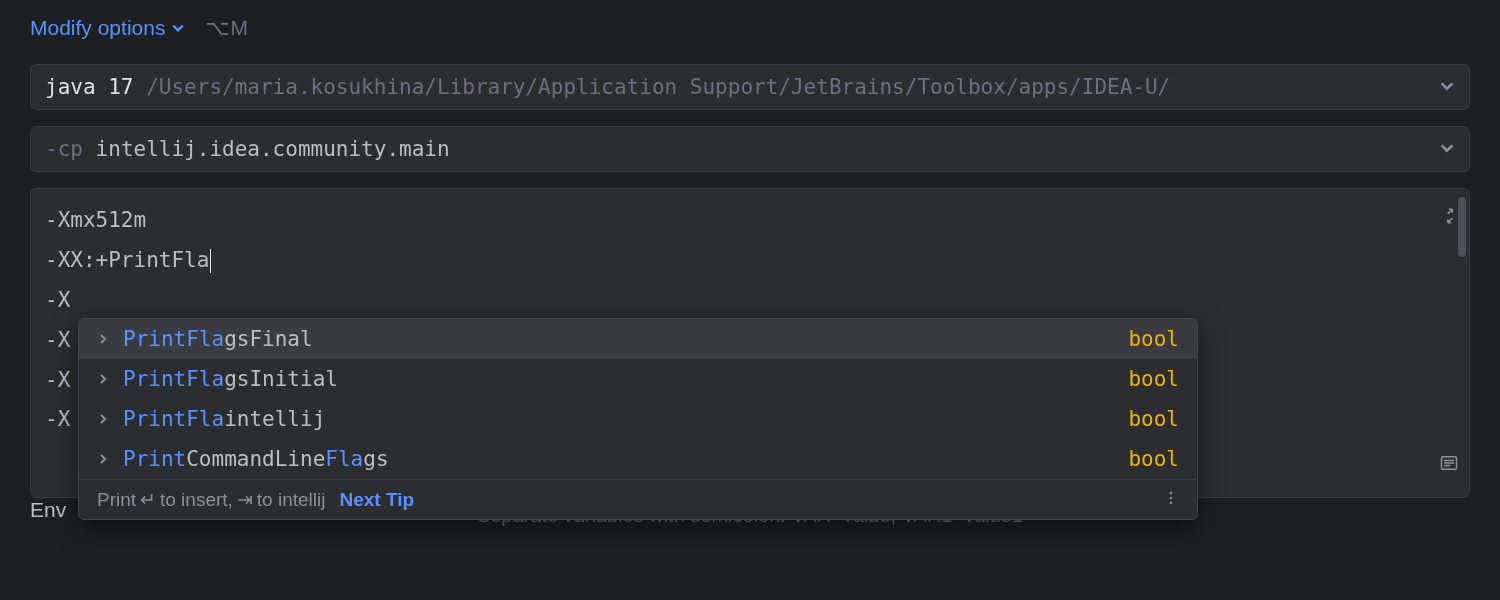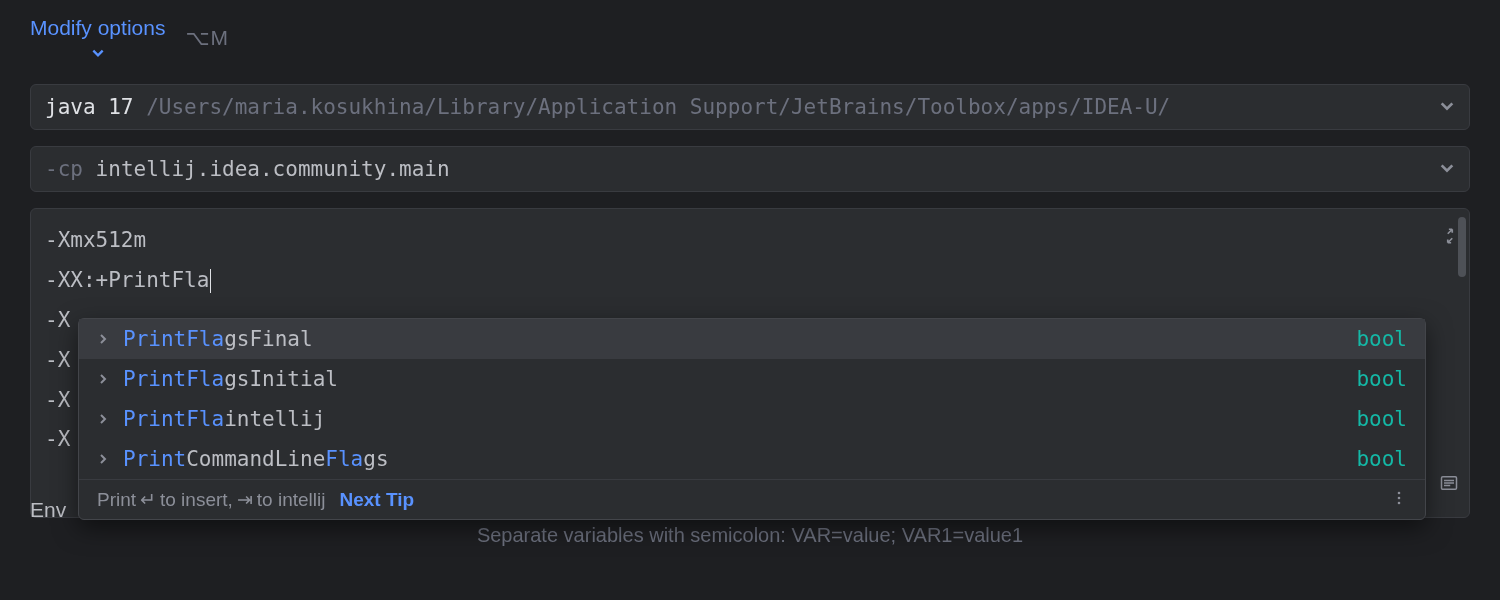--- a/index.html
+++ b/index.html
@@ -29,21 +29,20 @@
       align-items: center;
       gap: 20px;
     }
     .modify-link {
       color: #5992ff;
       font-size: 21px;
       display: flex;
       align-items: center;
       gap: 6px;
       cursor: pointer;
-      flex-direction: column;
     }
     .modify-link svg { width: 14px; height: 14px; }
     .shortcut-hint {
       color: #6c707e;
       font-size: 21px;
       letter-spacing: 1px;
     }
     .field {
       border: 1px solid #393b40;
       background: #2b2d30;
@@ -96,21 +95,21 @@
       width: 1px;
       height: 24px;
       background: #dfe1e5;
       vertical-align: middle;
       margin-left: 1px;
     }
     .completion-popup {
       position: absolute;
       left: 78px;
       top: 318px;
-      width: 1348px;
+      width: 1120px;
       background: #2b2d30;
       border: 1px solid #43454a;
       border-radius: 6px;
       box-shadow: 0 8px 24px rgba(0,0,0,0.5);
       z-index: 10;
       font-family: "SF Mono", Menlo, Consolas, monospace;
       font-size: 21px;
     }
     .completion-item {
       display: flex;
@@ -121,21 +120,21 @@
     .completion-item.selected { background: #393b40; }
     .completion-item .chev {
       color: #8c8f99;
       margin-right: 14px;
       display: inline-flex;
     }
     .completion-item .name-hl { color: #5992ff; }
     .completion-item .name-rest { color: #bcbec4; }
     .completion-item .type {
       margin-left: auto;
-      color: #14b8a6;
+      color: #eab308;
     }
     .completion-footer {
       display: flex;
       align-items: center;
       padding: 8px 18px;
       border-top: 1px solid #393b40;
       font-family: -apple-system, BlinkMacSystemFont, "Segoe UI", sans-serif;
       font-size: 19px;
       color: #8c8f99;
     }

